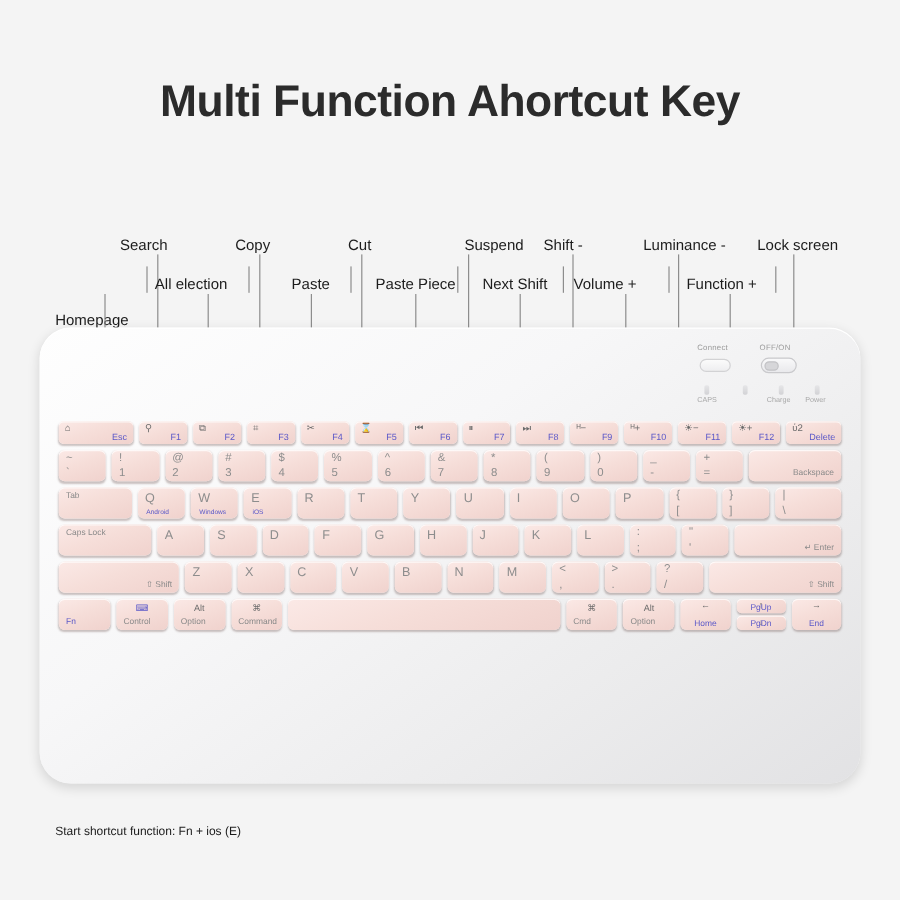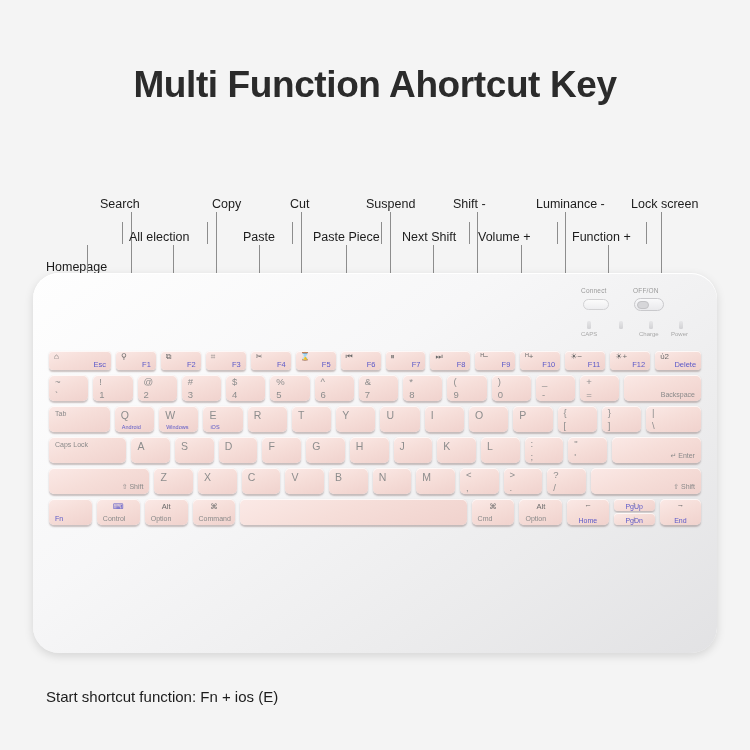--- a/index.html
+++ b/index.html
@@ -72,36 +72,36 @@
   .wlbl.br { right:6px; bottom:3px; }
   .wlbl.center { left:0; right:0; text-align:center; top:50%; transform:translateY(-50%); }
   .wlbl.blue { color:#5b58c8; }
   .tiny-ico { position:absolute; font-size:7.5px; color:#6b6b6b; }
   .tiny-ico.tc { left:0; right:0; text-align:center; top:3px; }
   #arrow-cluster { display:flex; gap:5px; align-items:stretch; }
   .arrow-stack { display:flex; flex-direction:column; gap:2px; }
   .arrow-stack .key { height:12px; border-radius:4px; }
   #footer-note {
     position:absolute; left:46px; top:688px;
-    font-size:15px; color:#1c1c1c;
+    font-size:10px; color:#1c1c1c;
   }
 </style>
 </head>
 <body>
 
 <div id="page-title">Multi Function Ahortcut Key</div>
 
 <div id="callout-layer">
     <div class="callout row-top" style="left: 100px;">Search</div>
     <div class="leader" style="left: 131px; top: 212px; height: 158px;"></div>
-    <div class="callout row-top" style="left: 212px;">Copy</div>
+    <div class="callout row-top" style="left: 196px;">Copy</div>
     <div class="leader" style="left: 216px; top: 212px; height: 158px;"></div>
     <div class="callout row-top" style="left: 290px;">Cut</div>
     <div class="leader" style="left: 301px; top: 212px; height: 158px;"></div>
-    <div class="callout row-top" style="left: 366px;">Suspend</div>
+    <div class="callout row-top" style="left: 387px;">Suspend</div>
     <div class="leader" style="left: 390px; top: 212px; height: 158px;"></div>
     <div class="callout row-top" style="left: 453px;">Shift -</div>
     <div class="leader" style="left: 477px; top: 212px; height: 158px;"></div>
     <div class="callout row-top" style="left: 536px;">Luminance -</div>
     <div class="leader" style="left: 565px; top: 212px; height: 158px;"></div>
     <div class="callout row-top" style="left: 631px;">Lock screen</div>
     <div class="leader" style="left: 661px; top: 212px; height: 158px;"></div>
     <div class="callout row-bot" style="left: 46px; margin-top: 30px;">Homepage</div>
     <div class="leader" style="left: 87px; top: 245px; height: 125px;"></div>
     <div class="callout row-bot" style="left: 129px;">All election</div>

